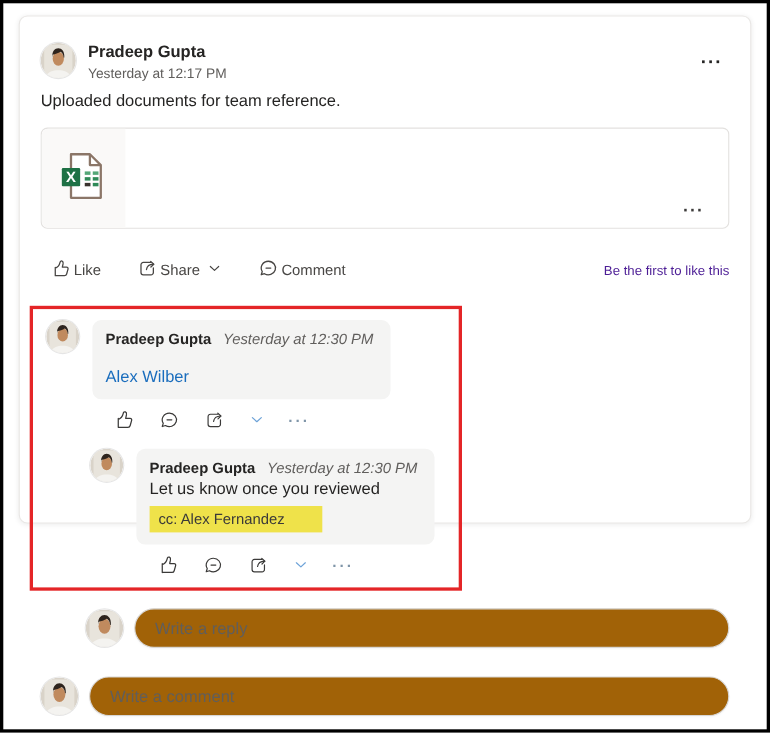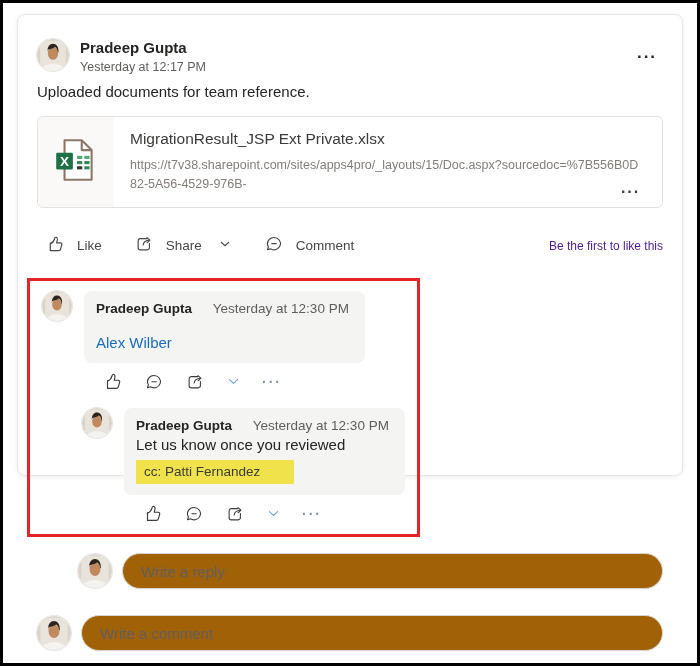--- a/index.html
+++ b/index.html
@@ -50,40 +50,40 @@
     margin-top:8px; font-size:12.5px; color:#837d78; line-height:1.55;
     max-width:520px; word-break:break-all;
   }
   .attach-more {
     position:absolute; right:18px; bottom:4px; border:none; background:none; cursor:pointer;
     font-size:16px; font-weight:bold; color:#3b3a39; letter-spacing:1px; padding:2px 4px;
   }
   
   .action-bar { display:flex; align-items:center; margin-top:24px; padding-left:8px; }
   .action-btn {
-    display:flex; align-items:center; gap:12px; border:none; background:none; cursor:pointer;
+    display:flex; align-items:center; gap:2px; border:none; background:none; cursor:pointer;
     font-family:inherit; font-size:13.5px; color:#484644; padding:2px 0; margin-right:32px;
   }
   .action-btn svg { stroke:#484644; }
   .share-chev { margin-left:4px; }
   .like-status { margin-left:auto; font-size:12px; color:#4c1d95; }
   
   .red-box {
     border:3px solid #e42527;
     margin:19px 0 0 -10px; width:393px;
     padding:10px 0 10px 12px;
   }
   .comment-row { display:flex; align-items:flex-start; }
   .bubble {
     margin-left:12px; background:#f4f4f3; border-radius:8px;
     padding:10px 16px 11px 12px; max-width:300px;
   }
   .c-head { font-size:13.5px; white-space:nowrap; }
   .c-name { font-weight:bold; color:#252423; }
-  .c-time { color:#605e5c; margin-left:17px; }
+  .c-time { color:#605e5c; margin-left:7px;font-style:italic; }
   .c-mention { display:inline-block; margin-top:18px; font-size:15px; color:#1a6dbd; cursor:pointer; }
   .c-text { margin-top:3px; font-size:15px; color:#252423; }
   .c-highlight {
     display:inline-block; margin-top:7px; background:#efe24a; color:#3b3a39;
     font-size:13.5px; padding:4px 34px 5px 8px;
   }
   .c-actions { display:flex; align-items:center; gap:17px; margin-top:8px; }
   .c-actions .ico-btn { border:none; background:none; padding:0 2px; cursor:pointer; line-height:0; }
   .c-actions svg { stroke:#3b3a39; }
   .chev-blue svg { stroke:#6ea3d8; }
@@ -140,24 +140,20 @@
           <text x="13" y="29.6" fill="#fff" font-size="13" font-weight="bold" text-anchor="middle" font-family="Liberation Sans, sans-serif">X</text>
           <rect x="25" y="20" width="5" height="3" fill="#54a777"></rect>
             <rect x="32" y="20" width="5" height="3" fill="#54a777"></rect>
           <rect x="25" y="25" width="5" height="3" fill="#2f8a58"></rect>
             <rect x="32" y="25" width="5" height="3" fill="#2f8a58"></rect>
           <rect x="25" y="30" width="5" height="3" fill="#3a332e"></rect>
             <rect x="32" y="30" width="5" height="3" fill="#2f8a58"></rect>
         </svg>
       </span>
     </div>
-    <div class="attach-body">
-      <div class="attach-title">MigrationResult_JSP Ext Private.xlsx</div>
-      <div class="attach-url">https://t7v38.sharepoint.com/sites/apps4pro/_layouts/15/Doc.aspx?sourcedoc=%7B556B0D82-5A56-4529-976B-</div>
-    </div>
     <button class="attach-more">···</button>
   </div>
 
   <div class="action-bar">
     <button class="action-btn">
       <span>
         <svg viewBox="0 0 24 24" width="20" height="20" fill="none" stroke-width="1.4" stroke-linecap="round" stroke-linejoin="round">
           <path d="M6.3 10.8 V20 M6.3 11.8 c2.3-.9 4.5-3.4 5.1-6.1 .3-1.4 1.2-2.1 2.3-1.7 1 .4 1.4 1.6 1.1 3.1 l-.8 3.5 h4.6 c1.1 0 1.9 1.1 1.6 2.2 l-1.5 5.3 c-.3 1.1-1.2 1.8-2.3 1.8 H6.3"></path>
         </svg>
       </span>
@@ -253,21 +249,21 @@
             <ellipse cx="20" cy="18" rx="6.4" ry="8" fill="#c08a5e"></ellipse>
             <path d="M13.2 16.5 c-.6-7 3-10.5 6.8-10.5 s7.4 3.5 6.8 10.5 l-.7 .4 c-.3-3.8-1.8-5.8-3.6-6.8 -2.6 1.9-6 2.4-9 3.4 Z" fill="#2e241d"></path>
           </svg>
       </span>
       <div class="bubble">
         <div class="c-head">
           <span class="c-name">Pradeep Gupta</span>
           <span class="c-time">Yesterday at 12:30 PM</span>
         </div>
         <div class="c-text">Let us know once you reviewed</div>
-        <span class="c-highlight">cc: Patti Fernandez</span>
+        <span class="c-highlight">cc: Alex Fernandez</span>
       </div>
     </div>
 
     <div class="c-actions indent-2">
       <button class="ico-btn">
         <span>
           <svg viewBox="0 0 24 24" width="21" height="21" fill="none" stroke-width="1.3" stroke-linecap="round" stroke-linejoin="round">
               <path d="M6.3 10.8 V20 M6.3 11.8 c2.3-.9 4.5-3.4 5.1-6.1 .3-1.4 1.2-2.1 2.3-1.7 1 .4 1.4 1.6 1.1 3.1 l-.8 3.5 h4.6 c1.1 0 1.9 1.1 1.6 2.2 l-1.5 5.3 c-.3 1.1-1.2 1.8-2.3 1.8 H6.3"></path>
             </svg>
         </span>

